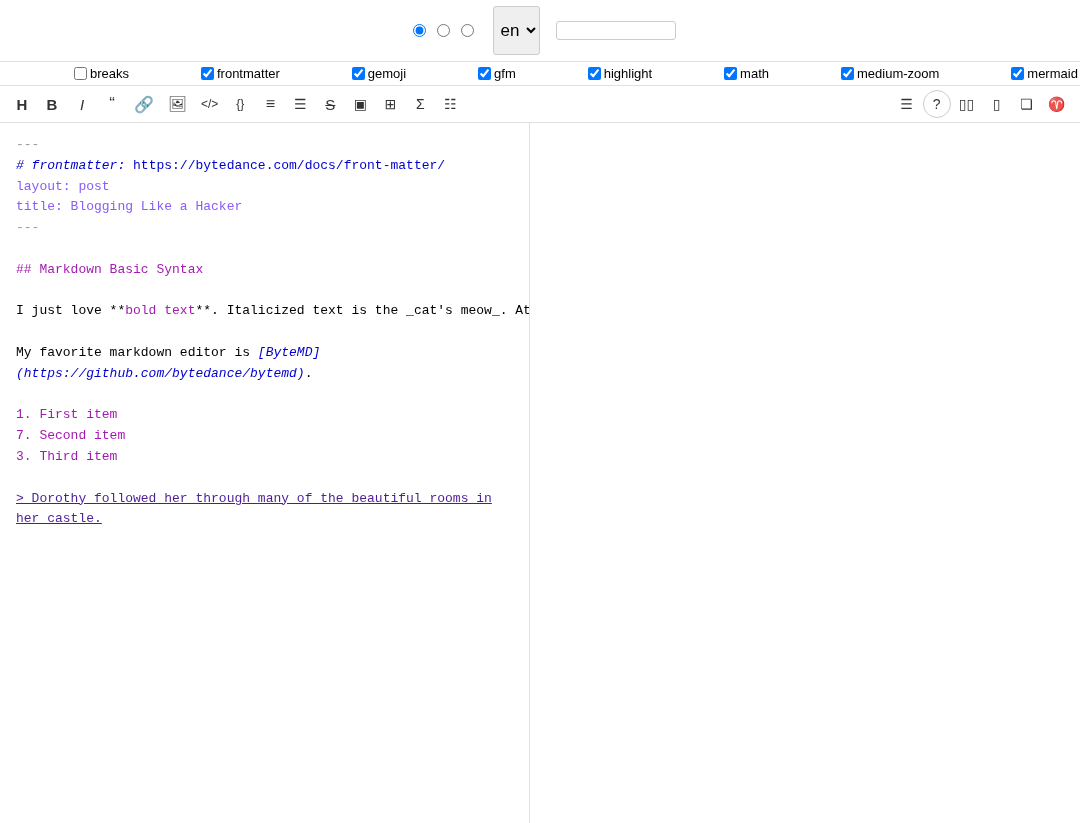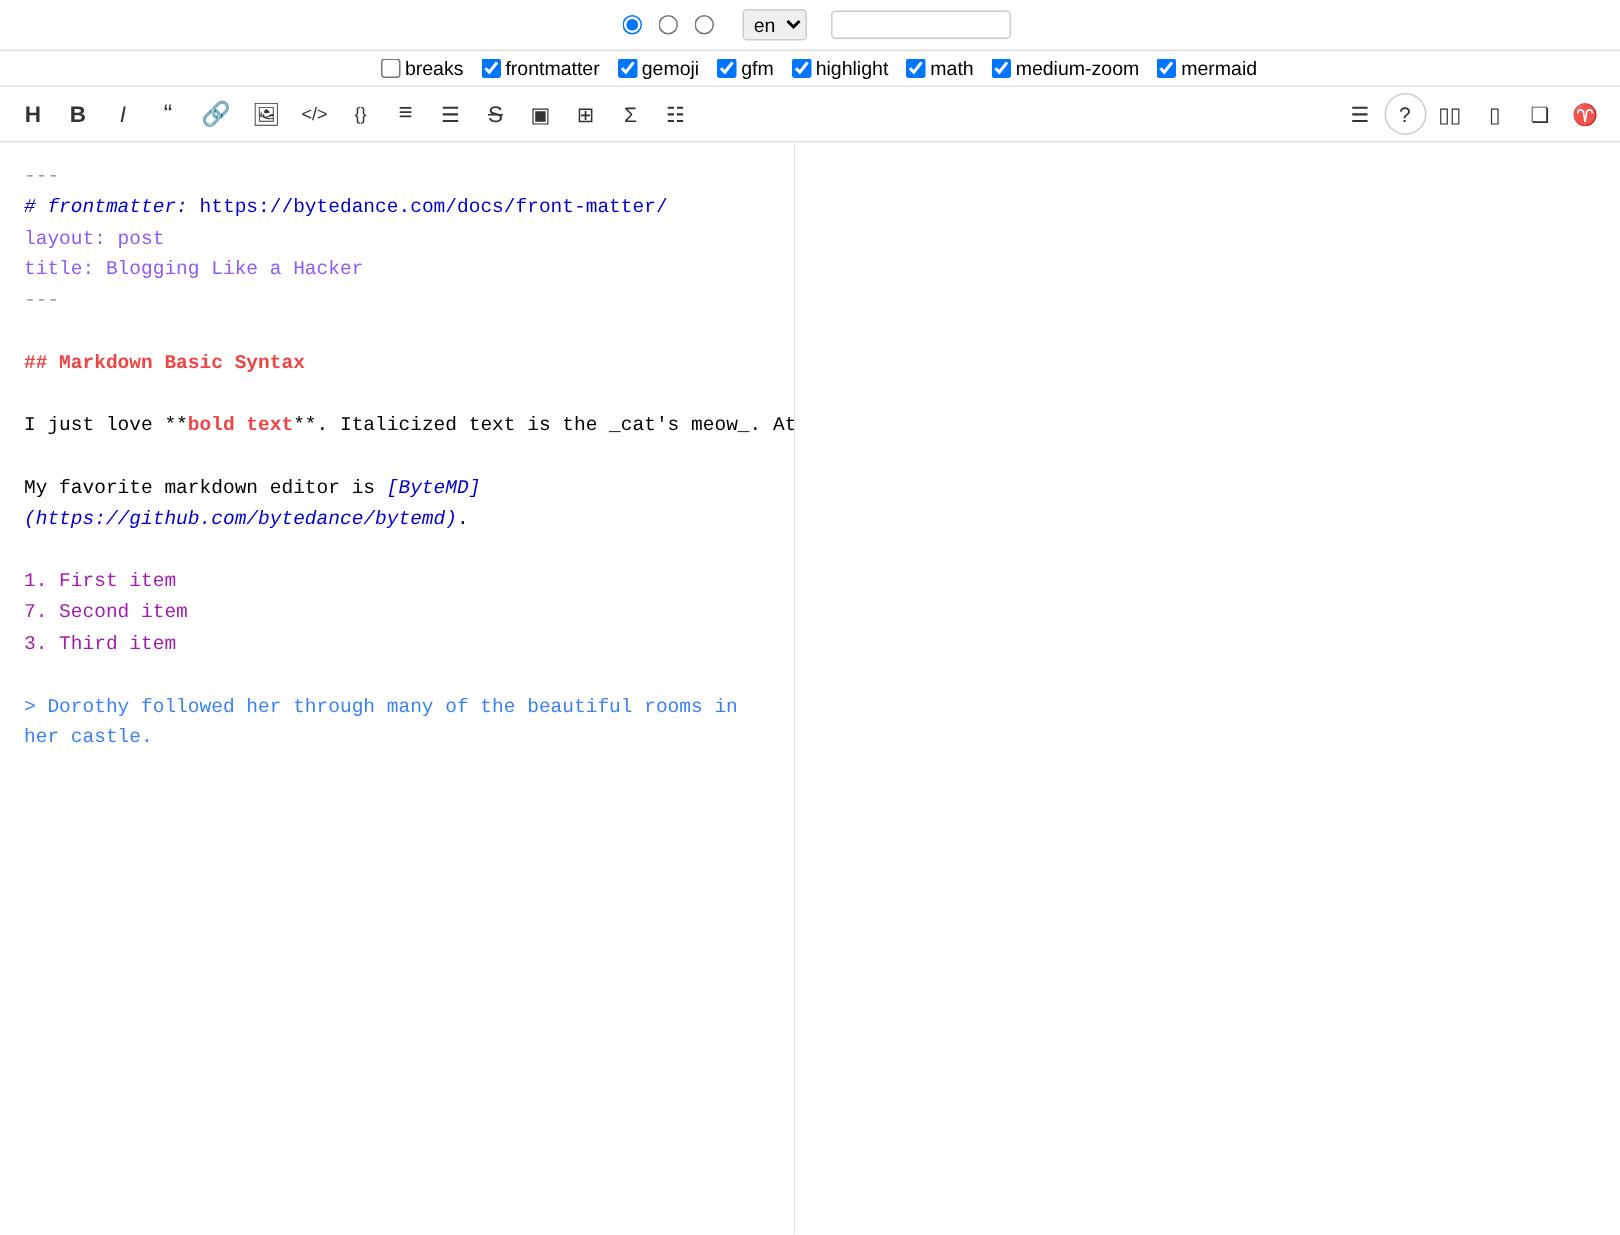--- a/index.html
+++ b/index.html
@@ -2,25 +2,25 @@
 <html><head>
   <meta charset="utf-8">
   <style>
     * { box-sizing: border-box; margin: 0; padding: 0; }
     body { font-family: -apple-system, BlinkMacSystemFont, 'Segoe UI', sans-serif; font-size: 14px; background: #fff; width: 1080px; height: 823px; overflow: hidden; display: flex; flex-direction: column; }
 
     
     .top-bar { display: flex; align-items: center; justify-content: center; padding: 6px 10px; border-bottom: 1px solid #e0e0e0; gap: 8px; flex-shrink: 0; font-size: 13px; }
     .top-bar label { display: flex; align-items: center; gap: 3px; }
     .top-bar input[type=radio] { margin: 0; }
-    .top-bar select { font-size: 13px; padding: 1px 3px; border: 1px solid #ccc; border-radius: 3px; }
+    .top-bar select { font-size: 17px; padding: 13px 3px; border: 1px solid #ccc; border-radius: 3px; }
     .top-bar input[type=text] { font-size: 13px; padding: 1px 3px; border: 1px solid #ccc; border-radius: 3px; width: 120px; }
 
     
-    .plugins-bar { display: flex; align-items: center; justify-content: center; padding: 4px 24px; border-bottom: 1px solid #e0e0e0; gap: 12px; flex-shrink: 0; font-size: 13px; }
+    .plugins-bar { display: flex; align-items: center; justify-content: space-between; padding: 4px 2px; border-bottom: 1px solid #e0e0e0; gap: 12px; flex-shrink: 0; font-size: 13px; }
     .plugins-bar label { display: flex; align-items: center; gap: 3px; }
     .plugins-bar input[type=checkbox] { margin: 0; }
 
     
     .toolbar { display: flex; align-items: center; padding: 4px 8px; border-bottom: 1px solid #e0e0e0; gap: 2px; flex-shrink: 0; }
     .toolbar-btn { background: none; border: none; cursor: pointer; padding: 4px 6px; border-radius: 3px; font-size: 15px; color: #333; display: flex; align-items: center; justify-content: center; min-width: 28px; height: 28px; }
     .toolbar-right { margin-left: auto; display: flex; gap: 2px; }
 
     
     .main { display: flex; flex: 1; overflow: hidden; }
@@ -28,22 +28,22 @@
     
     .editor-pane { width: 530px; flex-shrink: 0; border-right: 1px solid #e0e0e0; overflow-y: auto; padding: 12px 16px; font-family: 'Courier New', Courier, monospace; font-size: 13px; line-height: 1.6; background: #fff; position: relative; }
     .editor-pane::-webkit-scrollbar { width: 8px; }
     .editor-pane::-webkit-scrollbar-thumb { background: #ccc; border-radius: 4px; }
 
     
     .e-gray { color: #999; }
     .e-blue { color: #0000cc; font-style: italic; }
     .e-blue-link { color: #0000cc; }
     .e-orange { color: #8b5cf6; }
-    .e-bold-heading { color: #ef4444; font-weight: bold; }
-    .e-blockquote { color: #3b82f6; }
+    .e-bold-heading { color: #a21caf; font-weight: normal; }
+    .e-blockquote { color: #4c1d95; text-decoration: underline; }
     .e-list { color: #a21caf; }
     .editor-content { white-space: pre; }
   </style>
 </head>
 <body>
 
 <div class="top-bar">
   <span></span>
   <label>
     <input type="radio" name="mode" checked="" style="">

